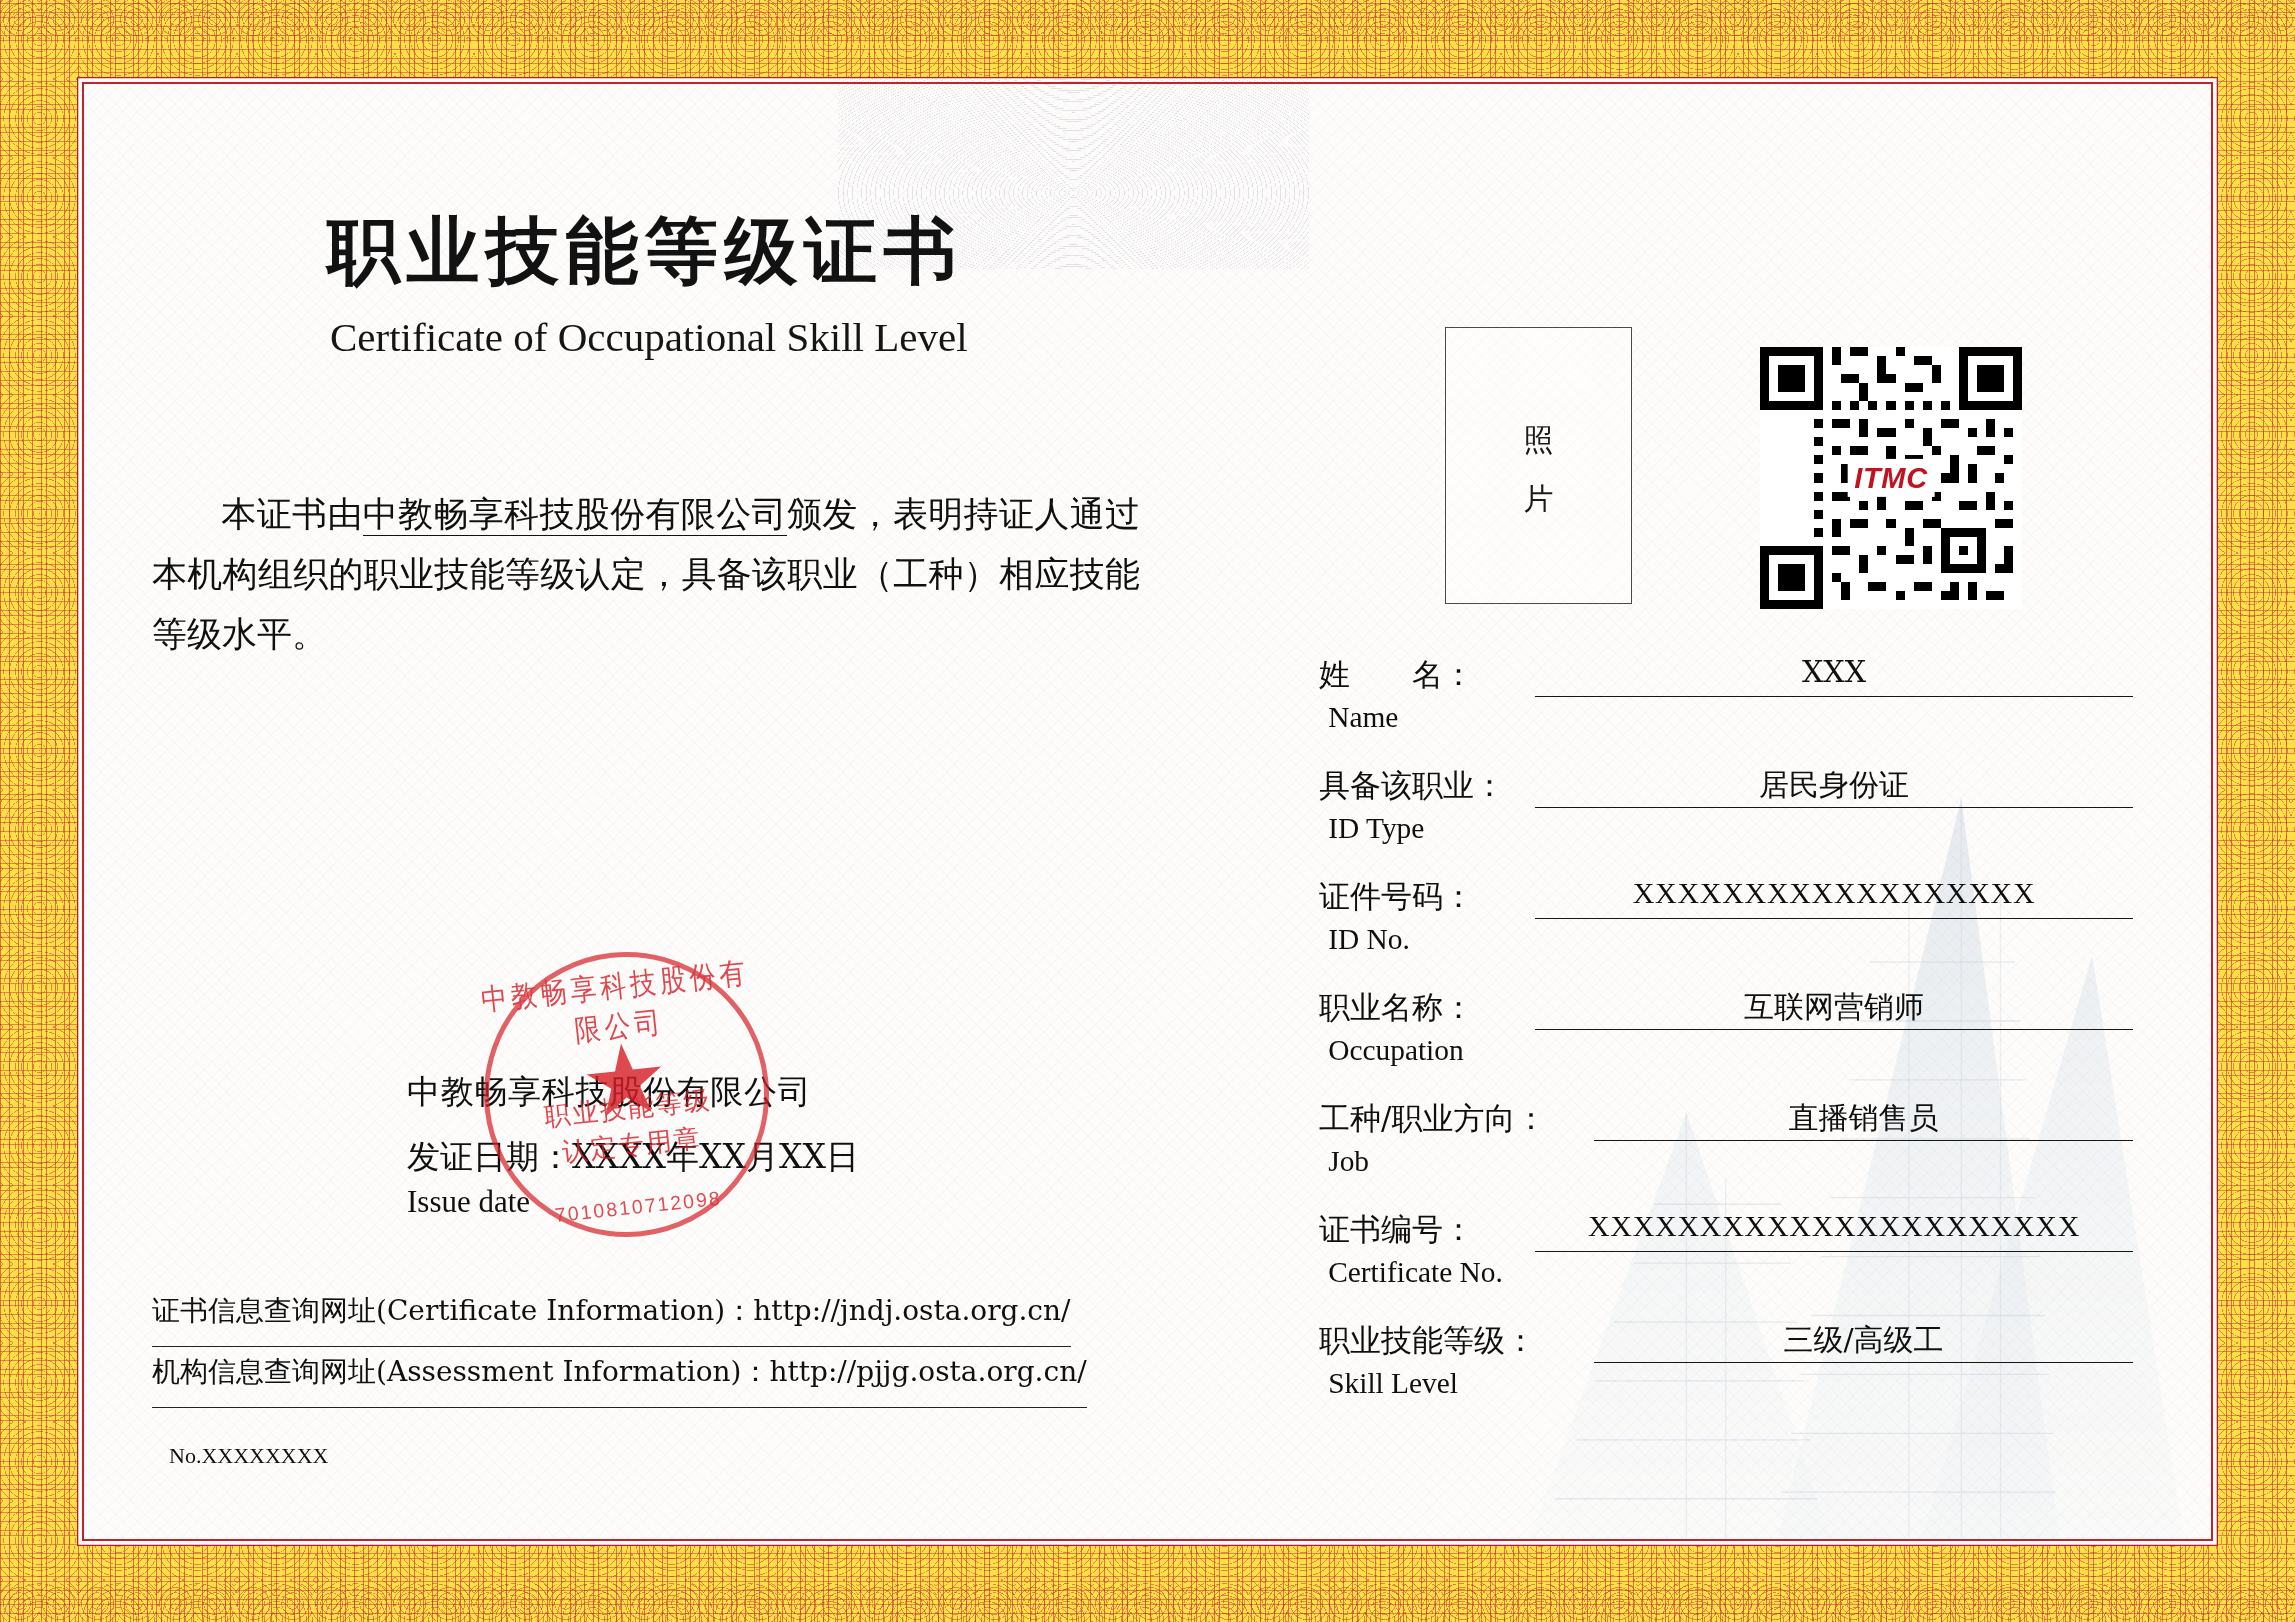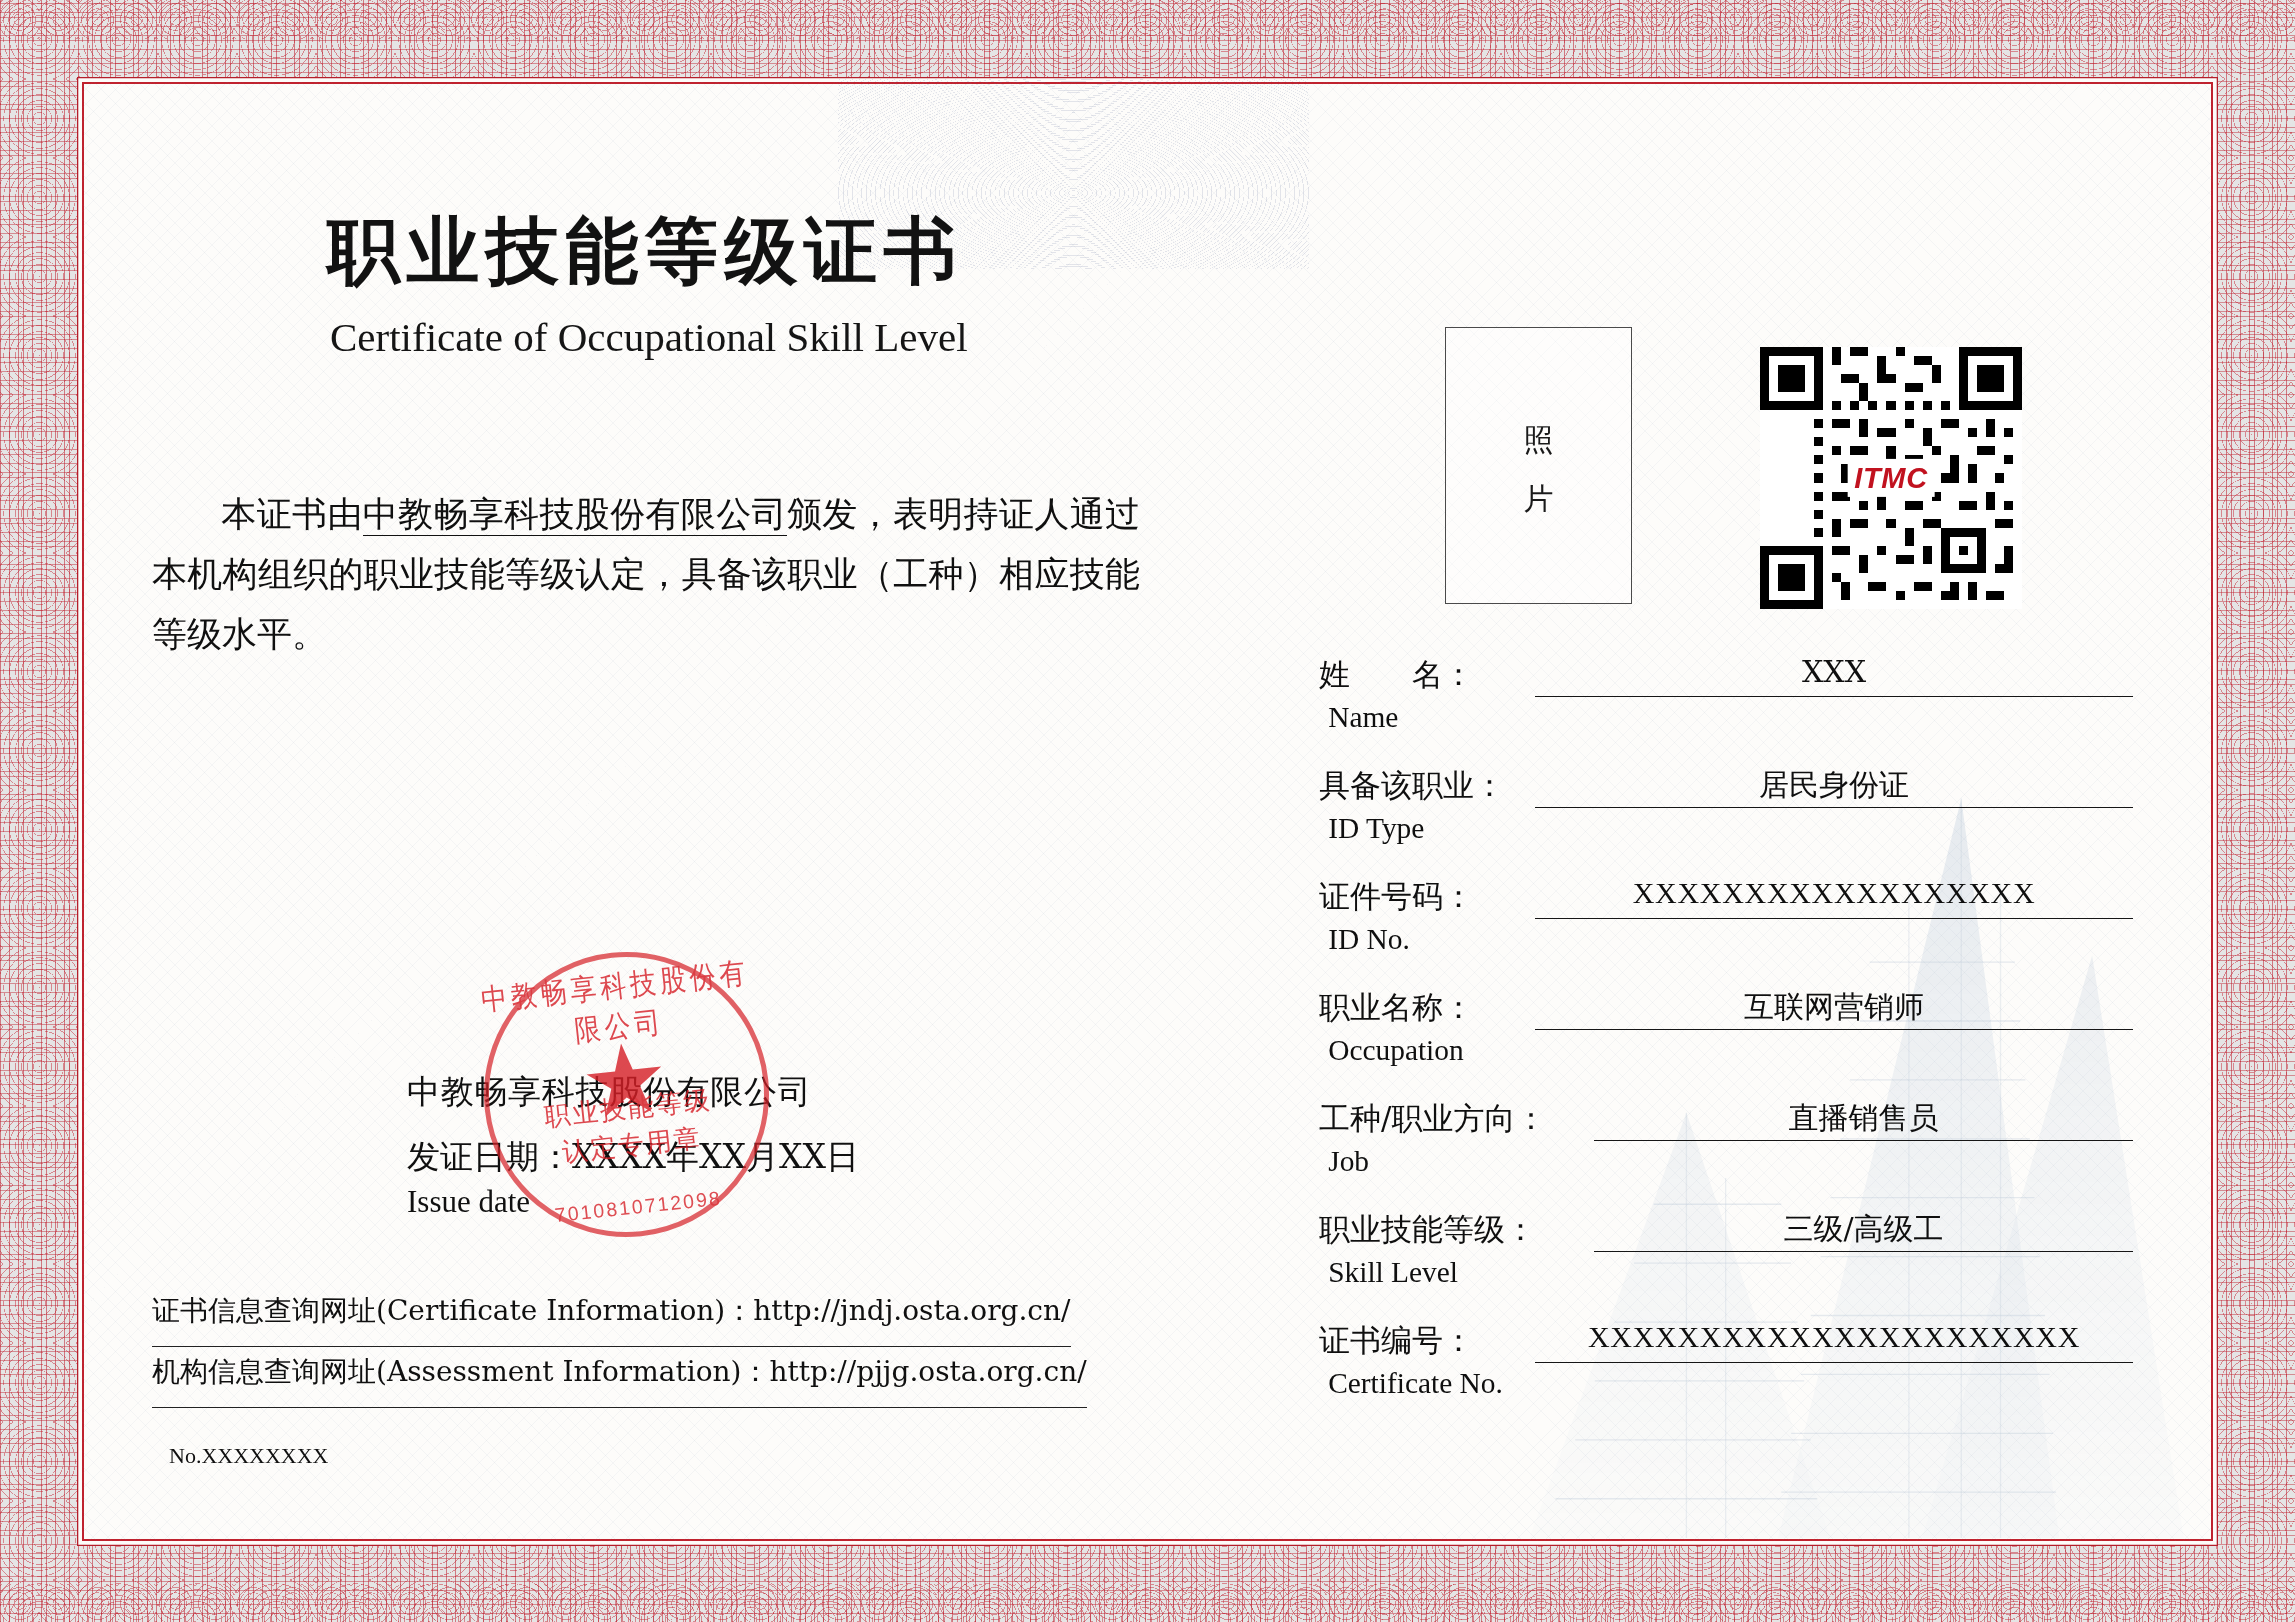--- a/index.html
+++ b/index.html
@@ -11,21 +11,21 @@
     width: 2295px;
     height: 1623px;
     font-family: "Liberation Serif", serif;
     overflow: hidden;
   }
 
   .certificate {
     position: relative;
     width: 2295px;
     height: 1623px;
-    background: #e5e5e5;
+    background: #fde047;
     overflow: hidden;
   }
 
   
   .border-frame {
     position: absolute;
     inset: 0;
     background:
       repeating-linear-gradient(90deg, rgba(190,30,45,0.55) 0px, rgba(190,30,45,0.55) 0.7px, rgba(255,255,255,0) 0.7px, rgba(255,255,255,0) 4.6px),
       repeating-linear-gradient(0deg, rgba(190,30,45,0.45) 0px, rgba(190,30,45,0.45) 0.7px, rgba(255,255,255,0) 0.7px, rgba(255,255,255,0) 4.6px),
@@ -557,27 +557,27 @@
       <div class="field-value vw-occ">互联网营销师</div>
     </div>
 
     <div class="field-row">
       <div class="field-label-cn">工种/职业方向：</div>
       <div class="field-label-en">Job</div>
       <div class="field-value vw-job">直播销售员</div>
     </div>
 
     <div class="field-row">
+      <div class="field-label-cn">证书编号：</div>
+      <div class="field-label-en">Certificate No.</div>
+      <div class="field-value vw-cert mono">XXXXXXXXXXXXXXXXXXXXXX</div>
+    </div>
+
+    <div class="field-row">
       <div class="field-label-cn">职业技能等级：</div>
       <div class="field-label-en">Skill Level</div>
       <div class="field-value vw-skill">三级/高级工</div>
     </div>
 
-    <div class="field-row">
-      <div class="field-label-cn">证书编号：</div>
-      <div class="field-label-en">Certificate No.</div>
-      <div class="field-value vw-cert mono">XXXXXXXXXXXXXXXXXXXXXX</div>
-    </div>
-
   </div>
 
 </div>
 
 
 </body></html>

